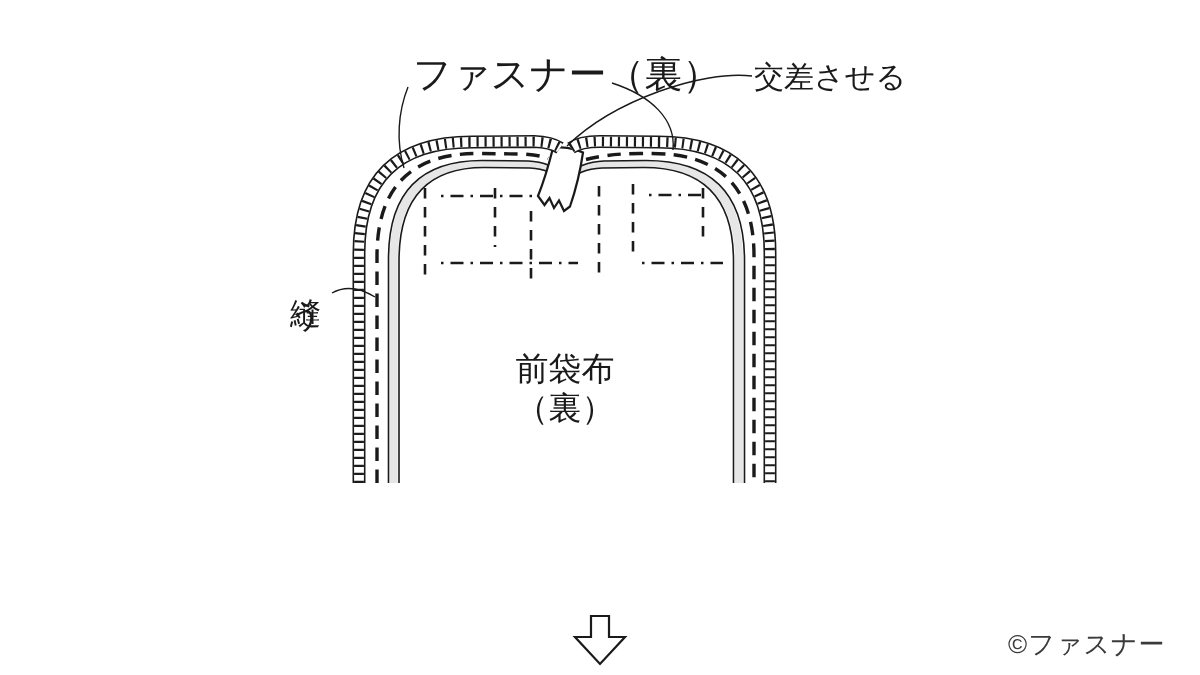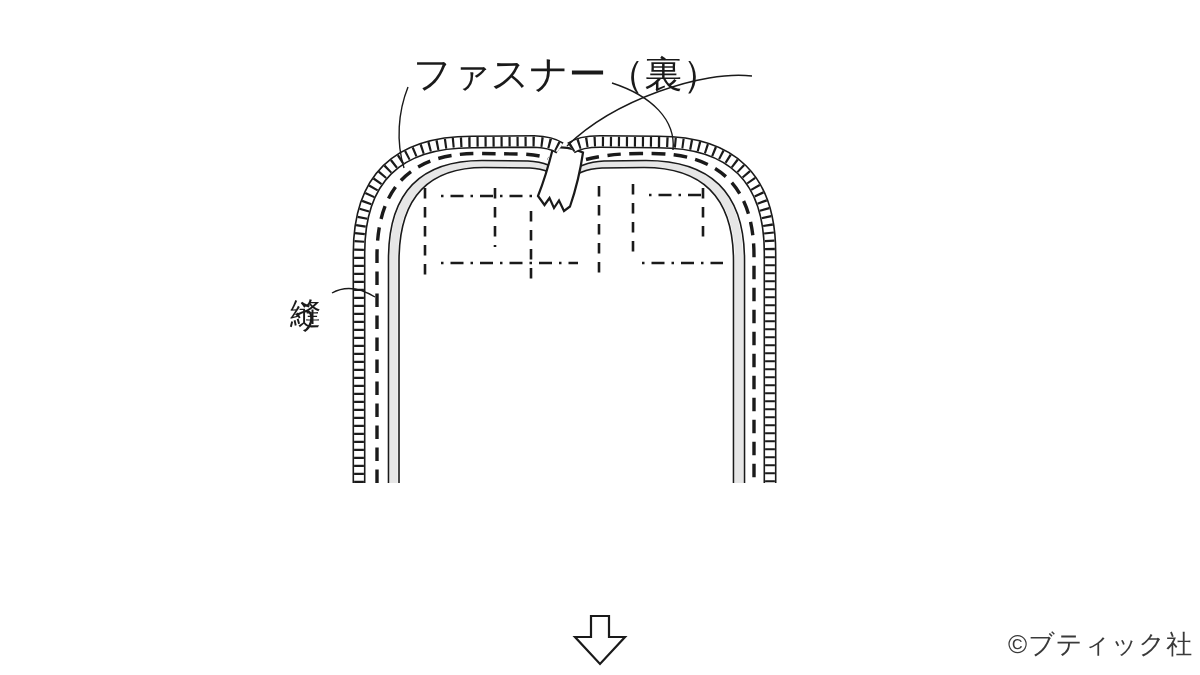--- a/index.html
+++ b/index.html
@@ -62,20 +62,25 @@
       <path d="M752,76 C703,70 614,100 567,146"></path>
       <path d="M332,293 C346,285 362,289 375,297"></path>
     </g>
 
     <path d="M591,616 L609,616 L609,637 L625,637 L600,664 L575,637 L591,637 Z" fill="#ffffff" stroke="#1a1a1a" stroke-width="2.2" stroke-linejoin="miter"></path>
   </svg>
 
   <div class="label zipper-label">ファスナー（裏）</div>
 
   <div class="label cross-label">
+    <div>交差させる</div>
   </div>
 
   <div class="label sew-label">縫う</div>
 
+  <div class="label fabric-label">
+    <div>前袋布</div>
+    <div>（裏）</div>
+  </div>
 
-  <div class="label copyright">©ブティック社</div>
+  <div class="label copyright">©ファスナー</div>
 
 </div>
 
 </body></html>

